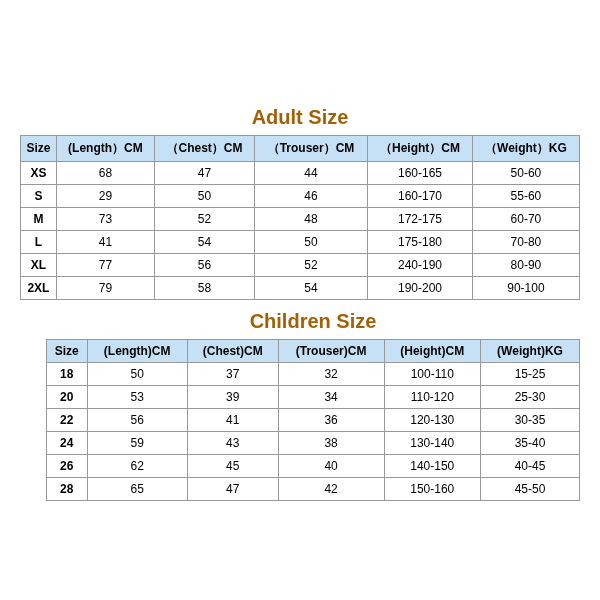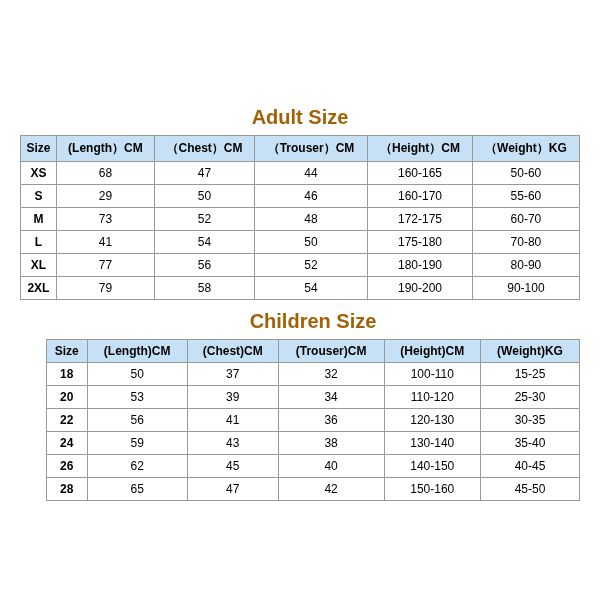--- a/index.html
+++ b/index.html
@@ -101,21 +101,21 @@
             <td>54</td>
             <td>50</td>
             <td>175-180</td>
             <td>70-80</td>
           </tr>
           <tr>
             <td>XL</td>
             <td>77</td>
             <td>56</td>
             <td>52</td>
-            <td>180-190</td>
+            <td>240-190</td>
             <td>80-90</td>
           </tr>
           <tr>
             <td>2XL</td>
             <td>79</td>
             <td>58</td>
             <td>54</td>
             <td>190-200</td>
             <td>90-100</td>
           </tr>

